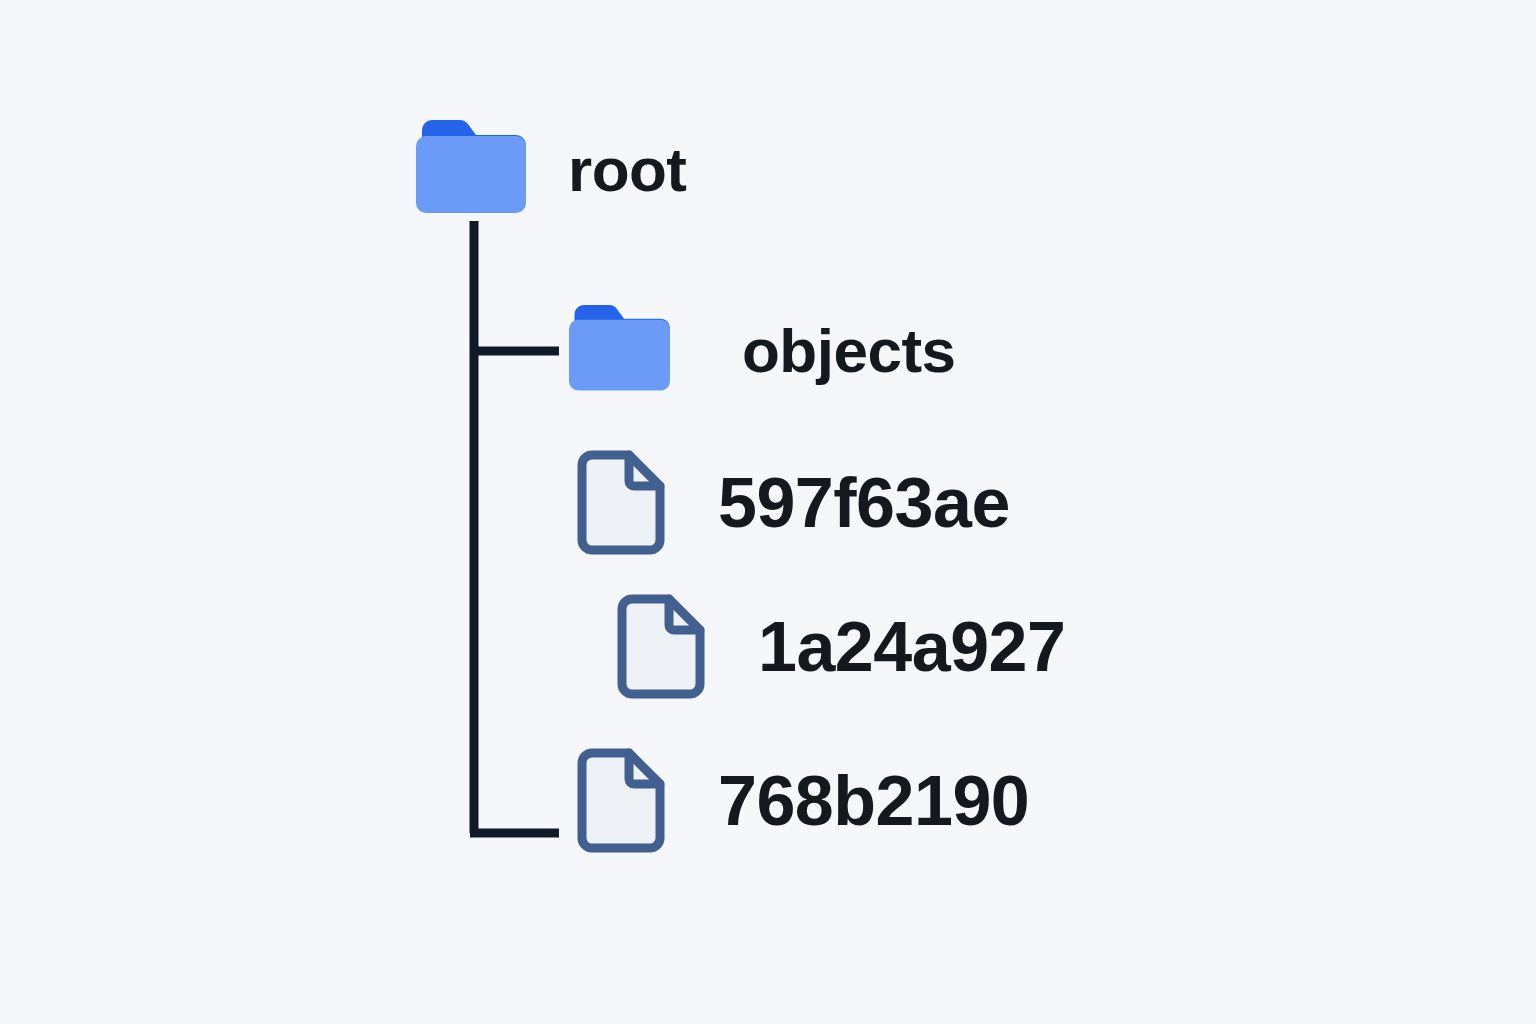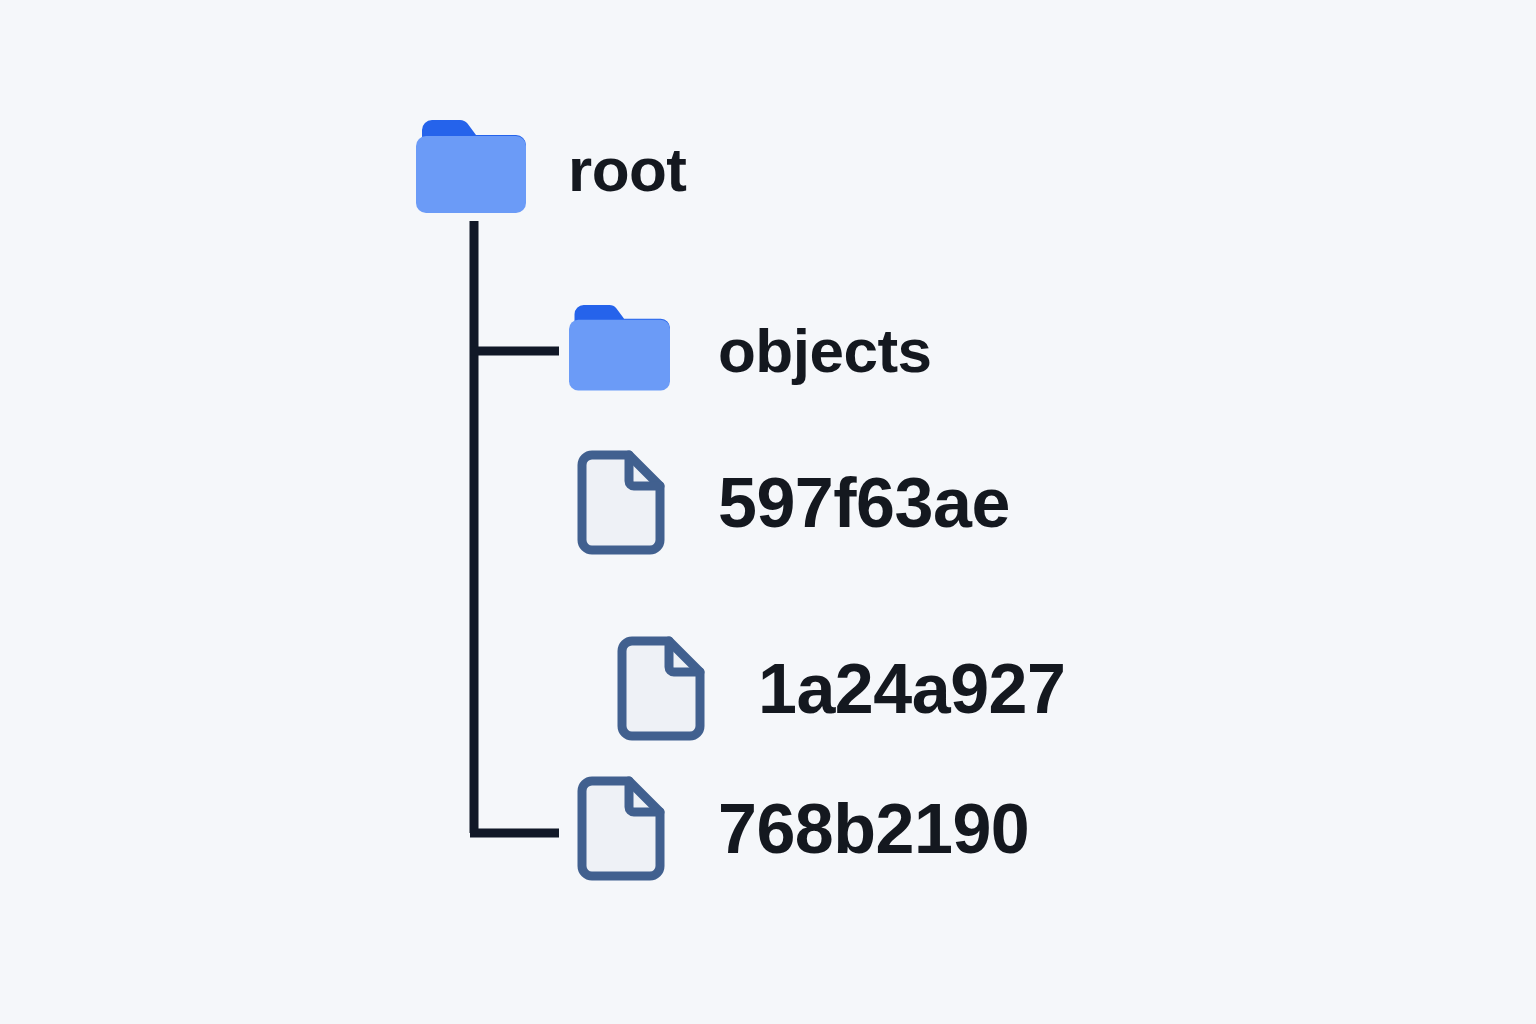--- a/index.html
+++ b/index.html
@@ -59,31 +59,31 @@
     margin-left: 42px;
   }
 
   
   #node-objects {
     left: 569px;
     top: 303px;
   }
   #node-objects .node-label {
     font-size: 62px;
-    margin-left: 48px;
+    margin-left: 72px;
   }
 
   
   .file-node .node-label {
     font-size: 70px;
     margin-left: 53px;
   }
   #node-file-0 { left: 577px; top: 450px; }
-  #node-file-1 { left: 577px; top: 636px; padding-left: 40px; }
-  #node-file-2 { left: 577px; top: 776px; }
+  #node-file-1 { left: 577px; top: 594px; padding-left: 40px; }
+  #node-file-2 { left: 577px; top: 748px; }
 </style>
 </head>
 <body>
 
 <div id="tree-canvas">
 
   <svg class="connector-layer" viewBox="0 0 1536 1024" width="1536" height="1024" xmlns="http://www.w3.org/2000/svg">
 
     <line x1="474" y1="221" x2="474" y2="833" stroke="#111827" stroke-width="9" stroke-linecap="butt"></line>
 

